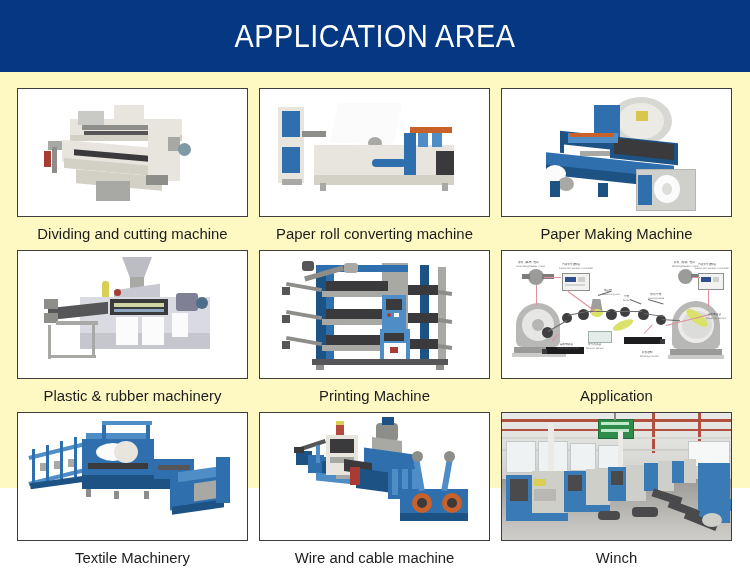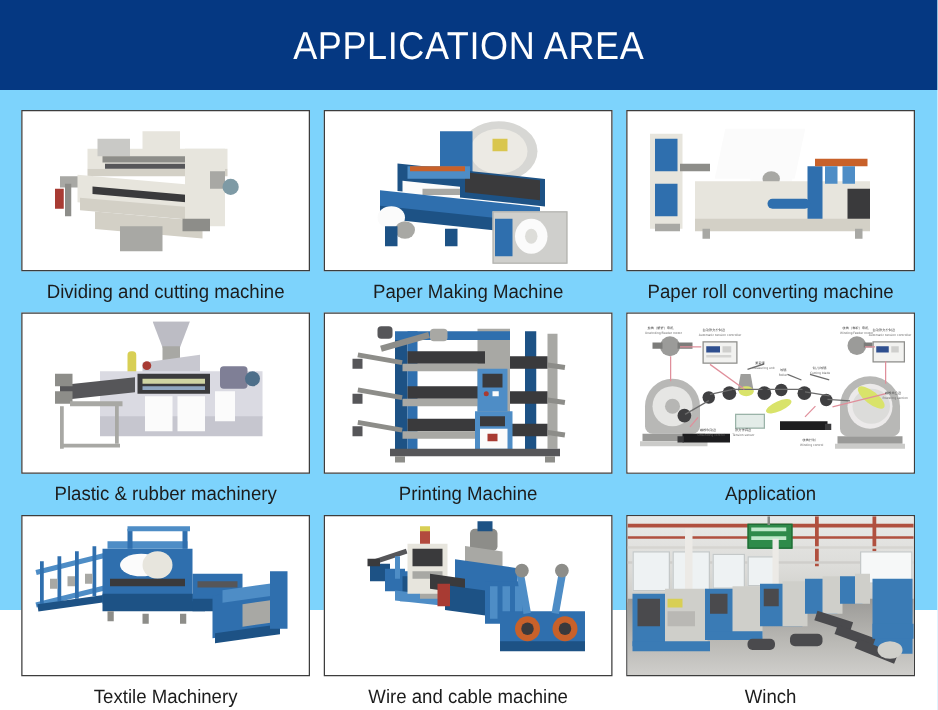--- a/index.html
+++ b/index.html
@@ -11,21 +11,21 @@
     width: 750px;
     height: 568px;
     overflow: hidden;
     font-family: "Liberation Sans", "DejaVu Sans", sans-serif;
   }
 
   .page {
     position: relative;
     width: 750px;
     height: 488px;
-    background: #7dd3fc;
+    background: #fef9c3;
   }
 
   
   .header {
     position: absolute;
     left: 0;
     top: 0;
     width: 750px;
     height: 72px;
     background: #053882;
@@ -182,49 +182,20 @@
           <div class="sh red" style="left:26px;top:62px;width:7px;height:16px;"></div>
           <div class="sh gry3" style="left:128px;top:86px;width:22px;height:10px;"></div>
         </div>
       </div>
       <div class="caption">Dividing and cutting machine</div>
     </div>
 
     <div class="cell">
       <div class="thumb">
         <div class="art">
-          <div class="sh" style="left:108px;top:8px;width:62px;height:48px;border-radius:50%;background:#d7d7d4;"></div>
-          <div class="sh" style="left:116px;top:14px;width:46px;height:36px;border-radius:50%;background:#eceae4;"></div>
-          <div class="sh" style="left:134px;top:22px;width:12px;height:10px;background:#d9c64e;"></div>
-          <div class="sh blu" style="left:92px;top:16px;width:26px;height:42px;"></div>
-          <div class="sh blu2" style="left:58px;top:48px;width:118px;height:22px; transform:skewY(6deg);"></div>
-          <div class="sh dk" style="left:112px;top:52px;width:60px;height:16px; transform:skewY(6deg);"></div>
-          <div class="sh blu3" style="left:66px;top:44px;width:50px;height:10px;"></div>
-          <div class="sh org" style="left:68px;top:44px;width:44px;height:4px;"></div>
-          <div class="sh wht" style="left:62px;top:58px;width:46px;height:14px; transform:skewY(6deg);"></div>
-          <div class="sh gry2" style="left:78px;top:62px;width:30px;height:5px;"></div>
-          <div class="sh blu" style="left:44px;top:70px;width:128px;height:14px; transform:skewY(6deg);"></div>
-          <div class="sh blu2" style="left:44px;top:82px;width:122px;height:10px; transform:skewY(6deg);"></div>
-          <div class="sh wht rnd" style="left:42px;top:76px;width:22px;height:18px;"></div>
-          <div class="sh gry2 rnd" style="left:56px;top:88px;width:16px;height:14px;"></div>
-          <div class="sh blu2" style="left:48px;top:92px;width:10px;height:16px;"></div>
-          <div class="sh blu2" style="left:96px;top:94px;width:10px;height:14px;"></div>
-
-          <div class="sh" style="left:134px;top:80px;width:58px;height:40px;background:#cfcfcc;border:1px solid #b5b5b1;"></div>
-          <div class="sh wht rnd" style="left:152px;top:86px;width:26px;height:28px;"></div>
-          <div class="sh" style="left:160px;top:94px;width:10px;height:12px;border-radius:50%;background:#ddddd9;"></div>
-          <div class="sh blu" style="left:136px;top:86px;width:14px;height:30px;"></div>
-        </div>
-      </div>
-      <div class="caption">Paper Making Machine</div>
-    </div>
-
-    <div class="cell">
-      <div class="thumb">
-        <div class="art">
           <div class="sh crm" style="left:18px;top:18px;width:26px;height:76px;"></div>
           <div class="sh blu" style="left:22px;top:22px;width:18px;height:26px;"></div>
           <div class="sh blu" style="left:22px;top:58px;width:18px;height:26px;"></div>
           <div class="sh gry2" style="left:22px;top:90px;width:20px;height:6px;"></div>
           <div class="sh gry3" style="left:42px;top:42px;width:24px;height:6px;"></div>
           <div class="sh wht" style="left:74px;top:14px;width:64px;height:40px; transform:skewX(-12deg);"></div>
           <div class="sh wht rnd" style="left:98px;top:40px;width:34px;height:26px;"></div>
           <div class="sh gry2 rnd" style="left:108px;top:48px;width:14px;height:12px;"></div>
           <div class="sh crm" style="left:54px;top:56px;width:140px;height:32px;"></div>
           <div class="sh crm2" style="left:54px;top:86px;width:140px;height:10px;"></div>
@@ -232,20 +203,49 @@
           <div class="sh org" style="left:150px;top:38px;width:42px;height:6px;"></div>
           <div class="sh blu3" style="left:158px;top:44px;width:10px;height:14px;"></div>
           <div class="sh blu3" style="left:172px;top:44px;width:10px;height:14px;"></div>
           <div class="sh blu" style="left:112px;top:70px;width:34px;height:8px;border-radius:4px;"></div>
           <div class="sh dk" style="left:176px;top:62px;width:18px;height:24px;"></div>
           <div class="sh gry2" style="left:60px;top:94px;width:6px;height:8px;"></div>
           <div class="sh gry2" style="left:182px;top:94px;width:6px;height:8px;"></div>
         </div>
       </div>
       <div class="caption">Paper roll converting machine</div>
+    </div>
+
+    <div class="cell">
+      <div class="thumb">
+        <div class="art">
+          <div class="sh" style="left:108px;top:8px;width:62px;height:48px;border-radius:50%;background:#d7d7d4;"></div>
+          <div class="sh" style="left:116px;top:14px;width:46px;height:36px;border-radius:50%;background:#eceae4;"></div>
+          <div class="sh" style="left:134px;top:22px;width:12px;height:10px;background:#d9c64e;"></div>
+          <div class="sh blu" style="left:92px;top:16px;width:26px;height:42px;"></div>
+          <div class="sh blu2" style="left:58px;top:48px;width:118px;height:22px; transform:skewY(6deg);"></div>
+          <div class="sh dk" style="left:112px;top:52px;width:60px;height:16px; transform:skewY(6deg);"></div>
+          <div class="sh blu3" style="left:66px;top:44px;width:50px;height:10px;"></div>
+          <div class="sh org" style="left:68px;top:44px;width:44px;height:4px;"></div>
+          <div class="sh wht" style="left:62px;top:58px;width:46px;height:14px; transform:skewY(6deg);"></div>
+          <div class="sh gry2" style="left:78px;top:62px;width:30px;height:5px;"></div>
+          <div class="sh blu" style="left:44px;top:70px;width:128px;height:14px; transform:skewY(6deg);"></div>
+          <div class="sh blu2" style="left:44px;top:82px;width:122px;height:10px; transform:skewY(6deg);"></div>
+          <div class="sh wht rnd" style="left:42px;top:76px;width:22px;height:18px;"></div>
+          <div class="sh gry2 rnd" style="left:56px;top:88px;width:16px;height:14px;"></div>
+          <div class="sh blu2" style="left:48px;top:92px;width:10px;height:16px;"></div>
+          <div class="sh blu2" style="left:96px;top:94px;width:10px;height:14px;"></div>
+
+          <div class="sh" style="left:134px;top:80px;width:58px;height:40px;background:#cfcfcc;border:1px solid #b5b5b1;"></div>
+          <div class="sh wht rnd" style="left:152px;top:86px;width:26px;height:28px;"></div>
+          <div class="sh" style="left:160px;top:94px;width:10px;height:12px;border-radius:50%;background:#ddddd9;"></div>
+          <div class="sh blu" style="left:136px;top:86px;width:14px;height:30px;"></div>
+        </div>
+      </div>
+      <div class="caption">Paper Making Machine</div>
     </div>
 
     <div class="cell">
       <div class="thumb">
         <div class="art">
           <div class="sh" style="left:104px;top:6px;width:30px;height:22px;background:#bcbcc4;clip-path:polygon(0 0,100% 0,72% 100%,28% 100%);"></div>
           <div class="sh gry2" style="left:112px;top:26px;width:14px;height:16px;"></div>
           <div class="sh" style="left:96px;top:36px;width:46px;height:14px;background:#c8c8d0; transform:skewY(-8deg);"></div>
           <div class="sh ylw" style="left:84px;top:30px;width:7px;height:26px;border-radius:3px;"></div>
           <div class="sh" style="left:62px;top:46px;width:130px;height:38px;background:#dadae2;"></div>

